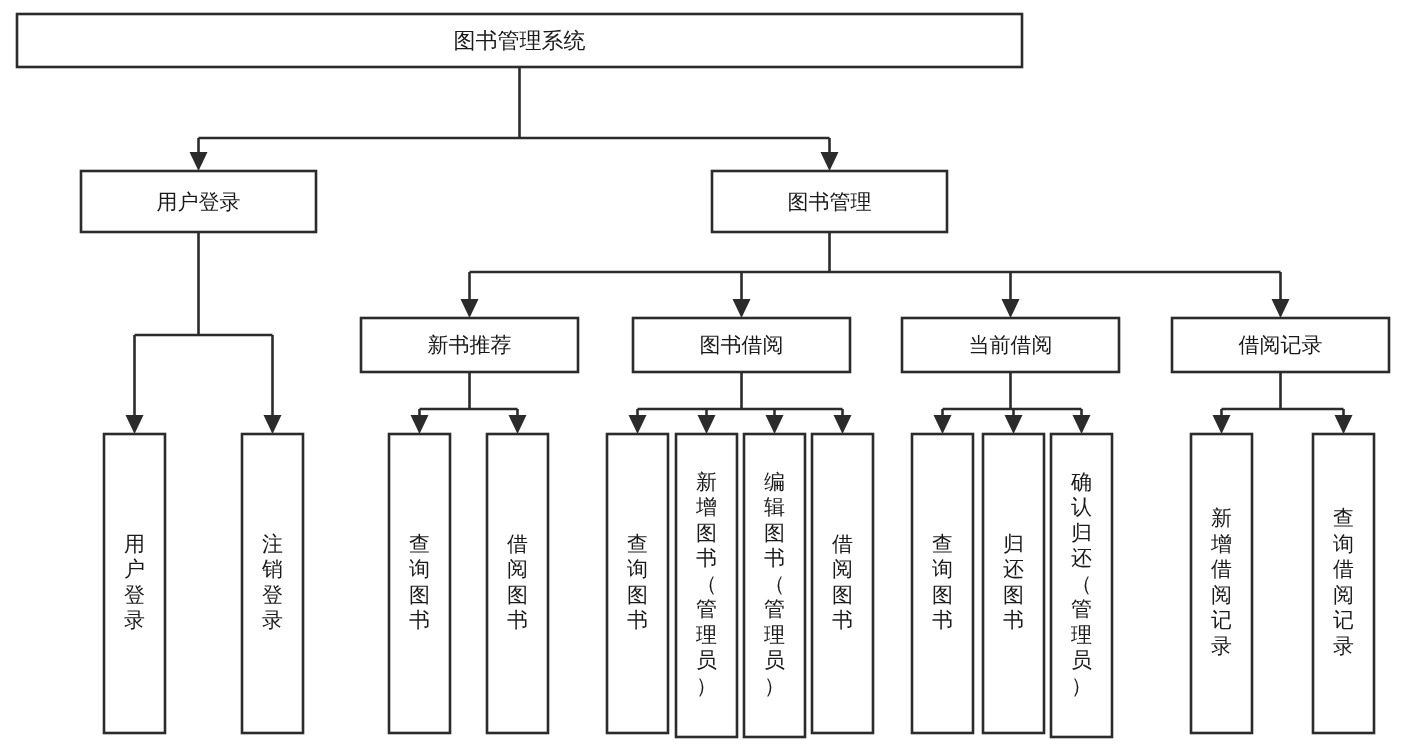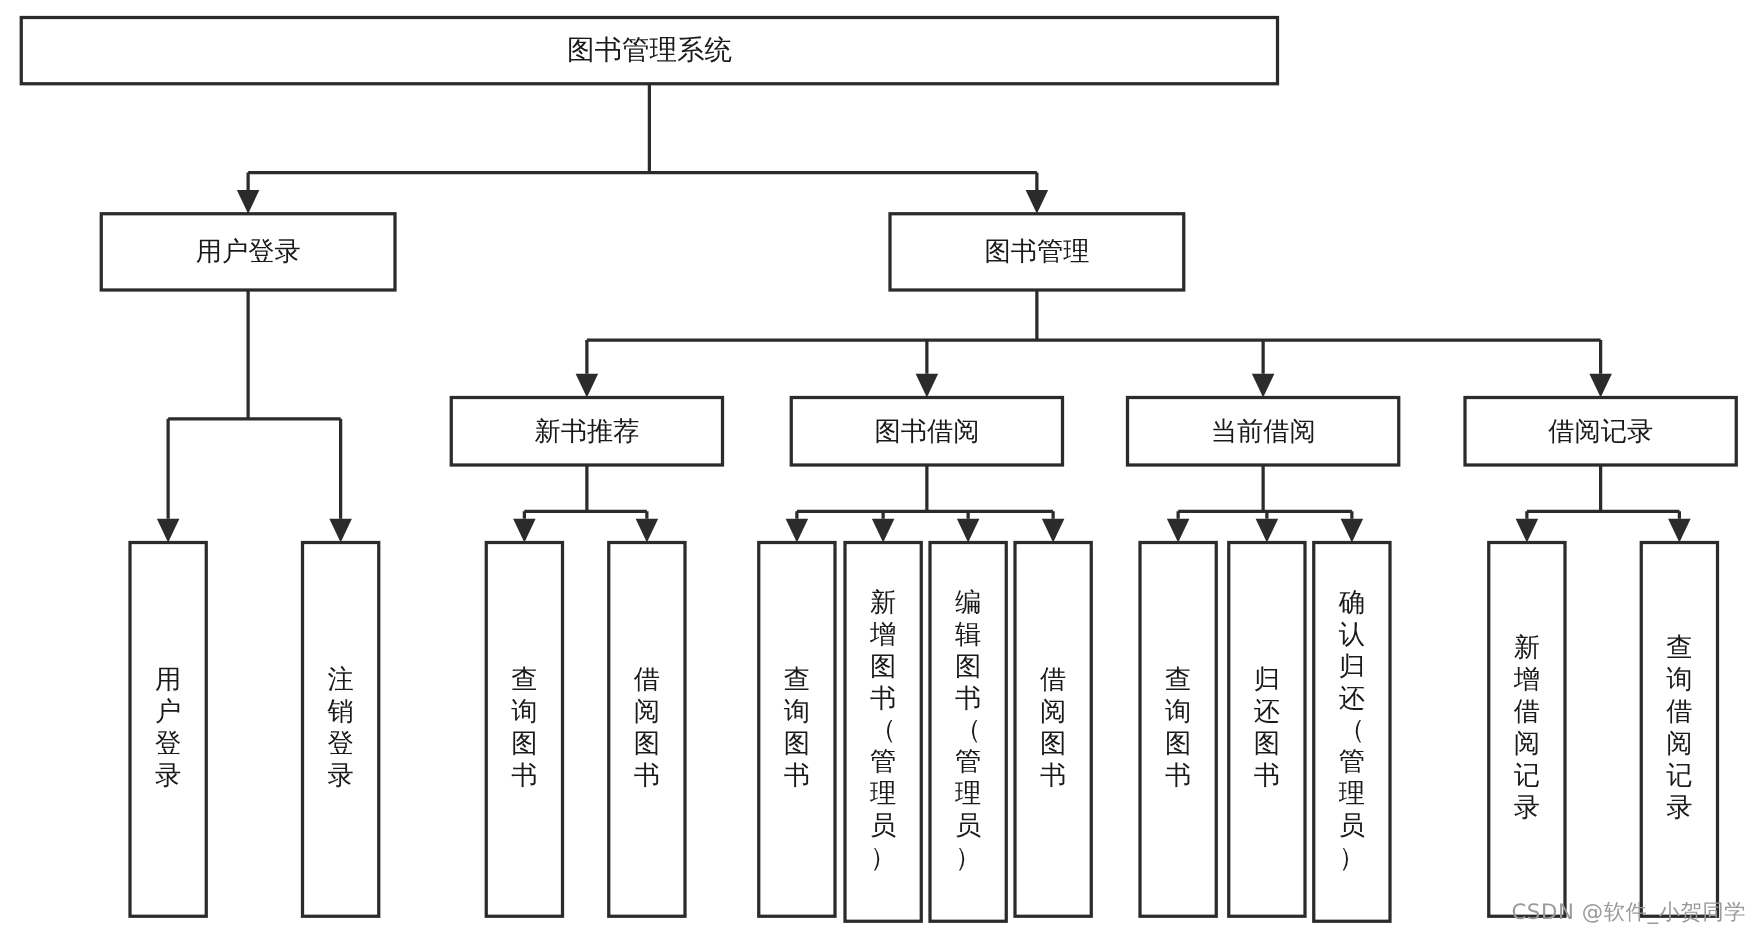--- a/index.html
+++ b/index.html
@@ -199,14 +199,13 @@
         <g>
           <rect x="1191" y="434" width="61" height="299" class="node-box"></rect>
           <text class="leaf-label" x="1221.5" y="525.06"><tspan x="1221.5" dy="0">新</tspan><tspan x="1221.5" dy="25.5">增</tspan><tspan x="1221.5" dy="25.5">借</tspan><tspan x="1221.5" dy="25.5">阅</tspan><tspan x="1221.5" dy="25.5">记</tspan><tspan x="1221.5" dy="25.5">录</tspan></text>
         </g>
         <g>
           <rect x="1313" y="434" width="61" height="299" class="node-box"></rect>
           <text class="leaf-label" x="1343.5" y="525.06"><tspan x="1343.5" dy="0">查</tspan><tspan x="1343.5" dy="25.5">询</tspan><tspan x="1343.5" dy="25.5">借</tspan><tspan x="1343.5" dy="25.5">阅</tspan><tspan x="1343.5" dy="25.5">记</tspan><tspan x="1343.5" dy="25.5">录</tspan></text>
         </g>
       </g>
   </svg>
-  <div class="watermark-text">CSDN @软件_小贺同学</div>
 </div>
 
 </body></html>

